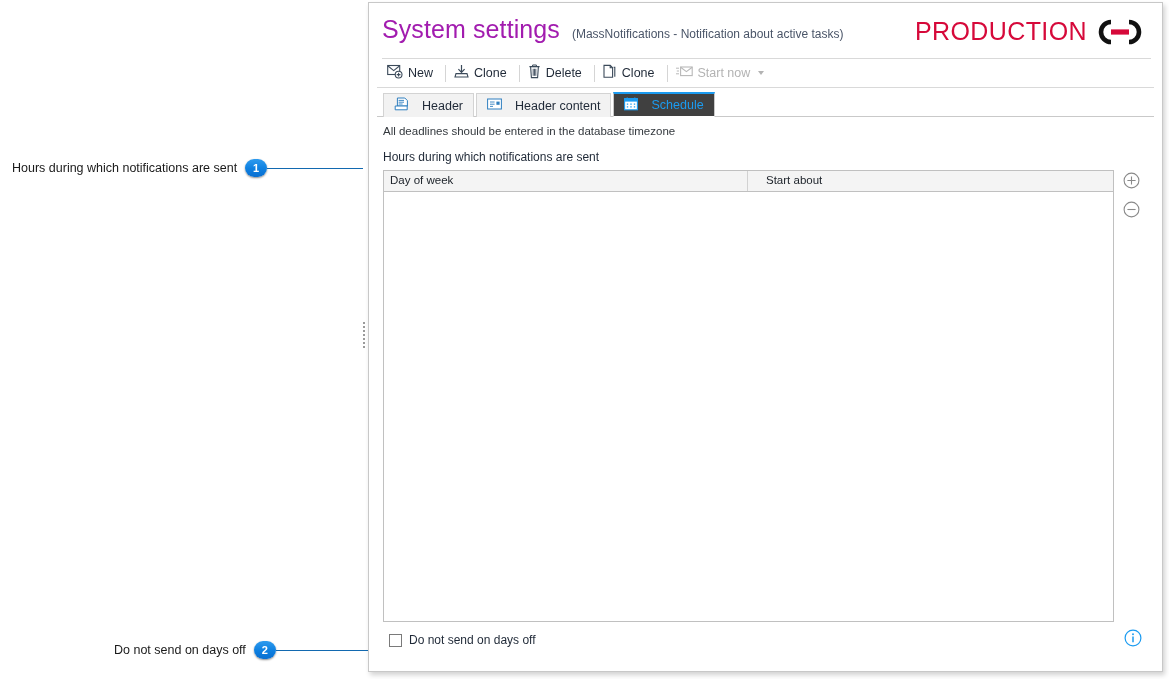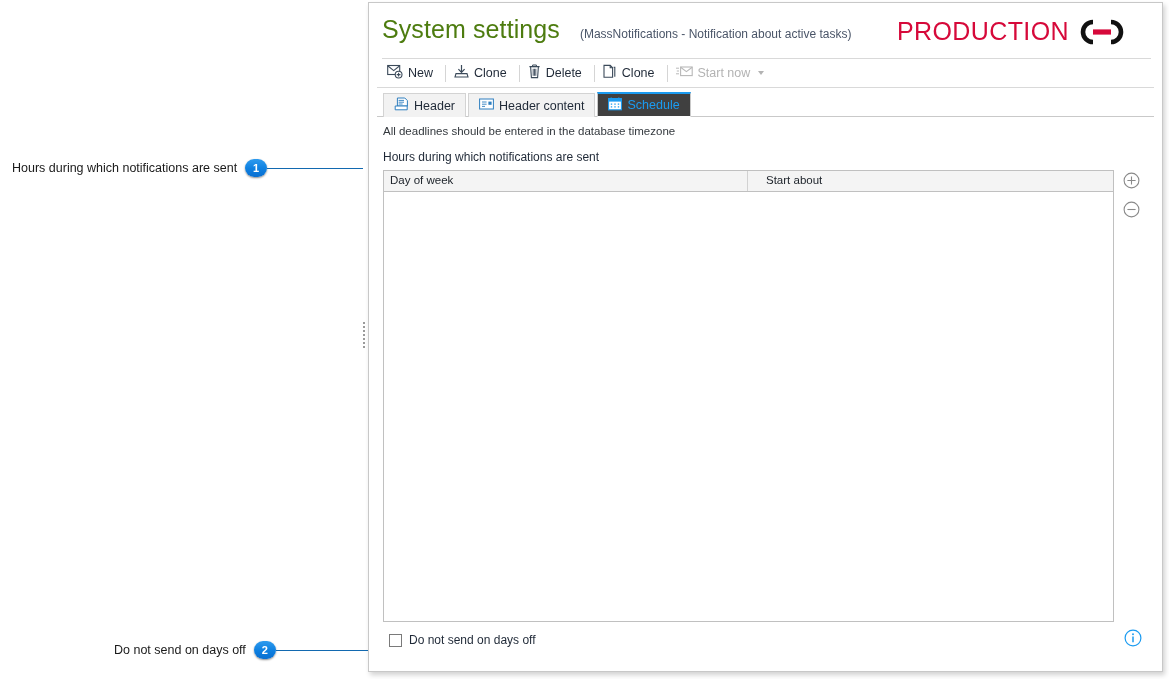--- a/index.html
+++ b/index.html
@@ -98,33 +98,33 @@
   }
   .title-line {
     position: absolute;
     left: 5px;
     top: 12px;
     display: flex;
     align-items: baseline;
   }
   .page-title {
     font-size: 25px;
-    color: #4d7c0f;
+    color: #a21caf;
     font-weight: normal;
     letter-spacing: 0.1px;
   }
   .page-subtitle {
     font-size: 12px;
     color: #4a5568;
-    margin-left: 20px;
+    margin-left: 12px;
   }
 
   .logo {
     position: absolute;
-    right: 21px;
+    right: 3px;
     top: 14px;
     display: flex;
     align-items: center;
   }
   .logo-word {
     font-size: 25px;
     letter-spacing: 0.4px;
     color: #d6093a;
     font-weight: normal;
   }
@@ -182,21 +182,21 @@
     height: 25px;
     margin-top: 4px;
     padding-left: 6px;
     border-bottom: 1px solid #c9c9c9;
     box-sizing: border-box;
     position: relative;
   }
   .tab {
     display: flex;
     align-items: center;
-    gap: 5px;
+    gap: 13px;
     height: 24px;
     padding: 0 10px;
     font-size: 12.5px;
     color: #1f2937;
     background: #f2f2f2;
     border: 1px solid #d3d3d3;
     border-bottom: none;
     box-sizing: border-box;
     position: relative;
     top: 1px;

